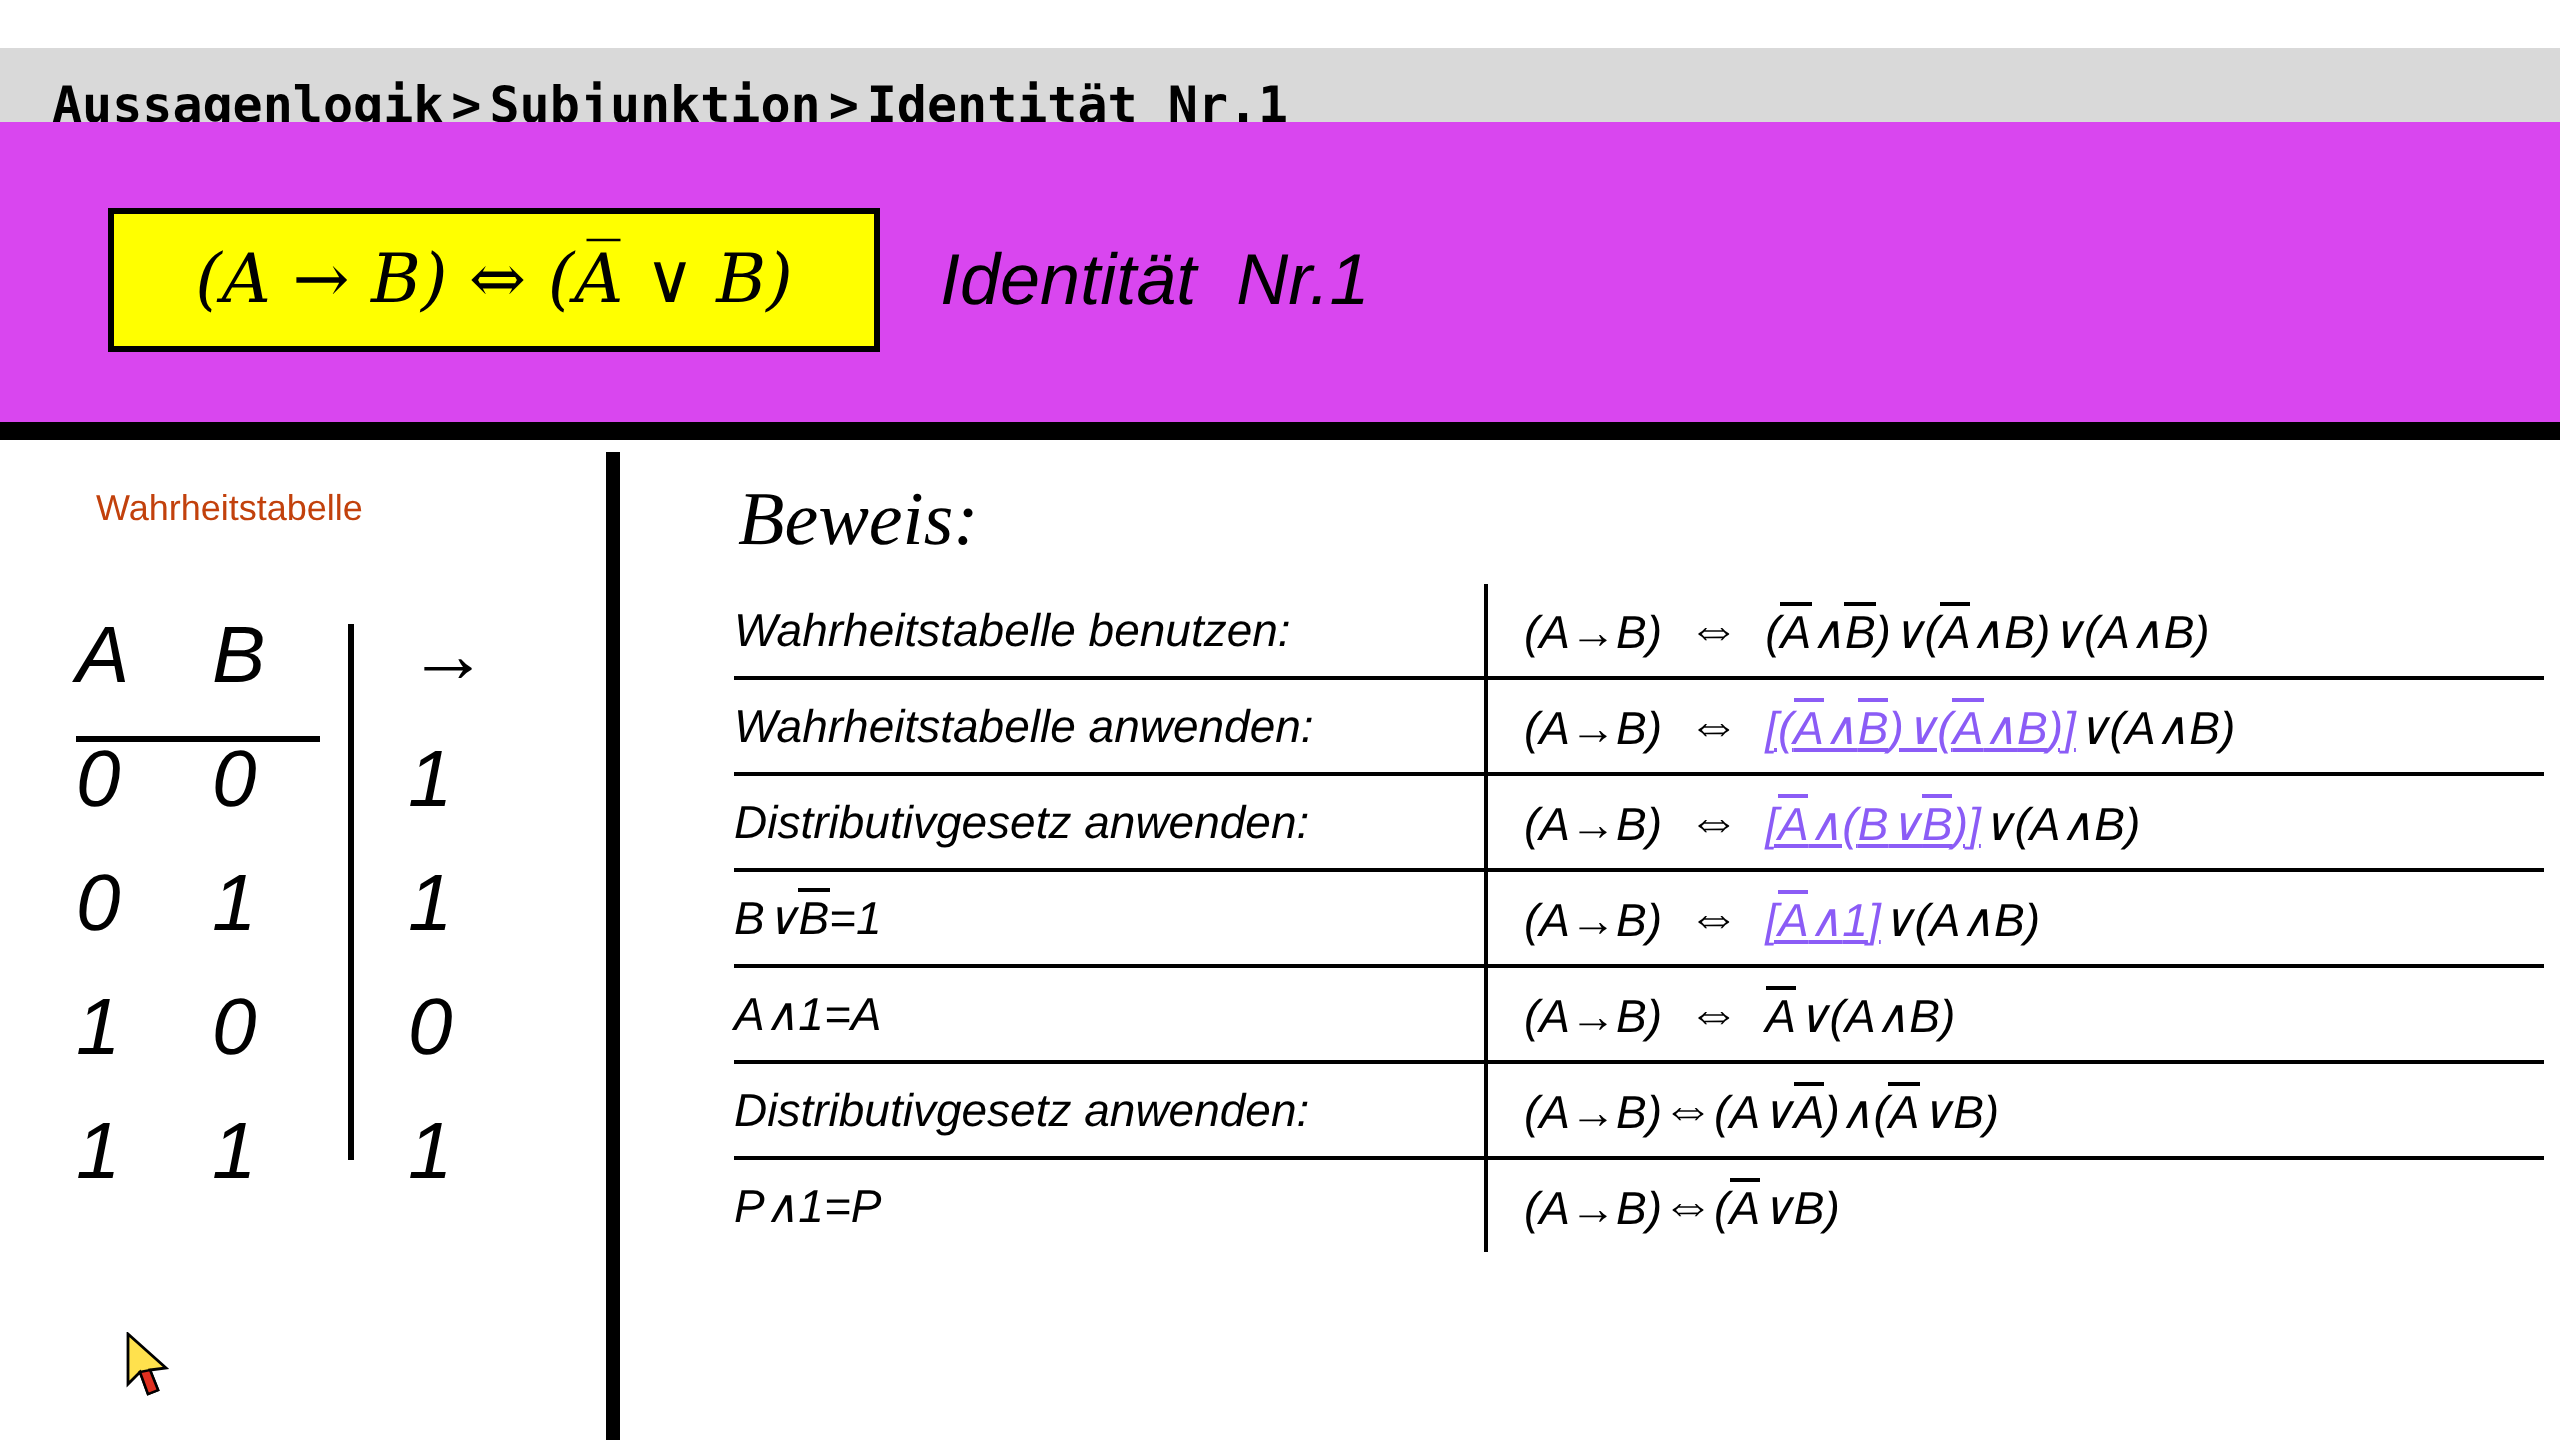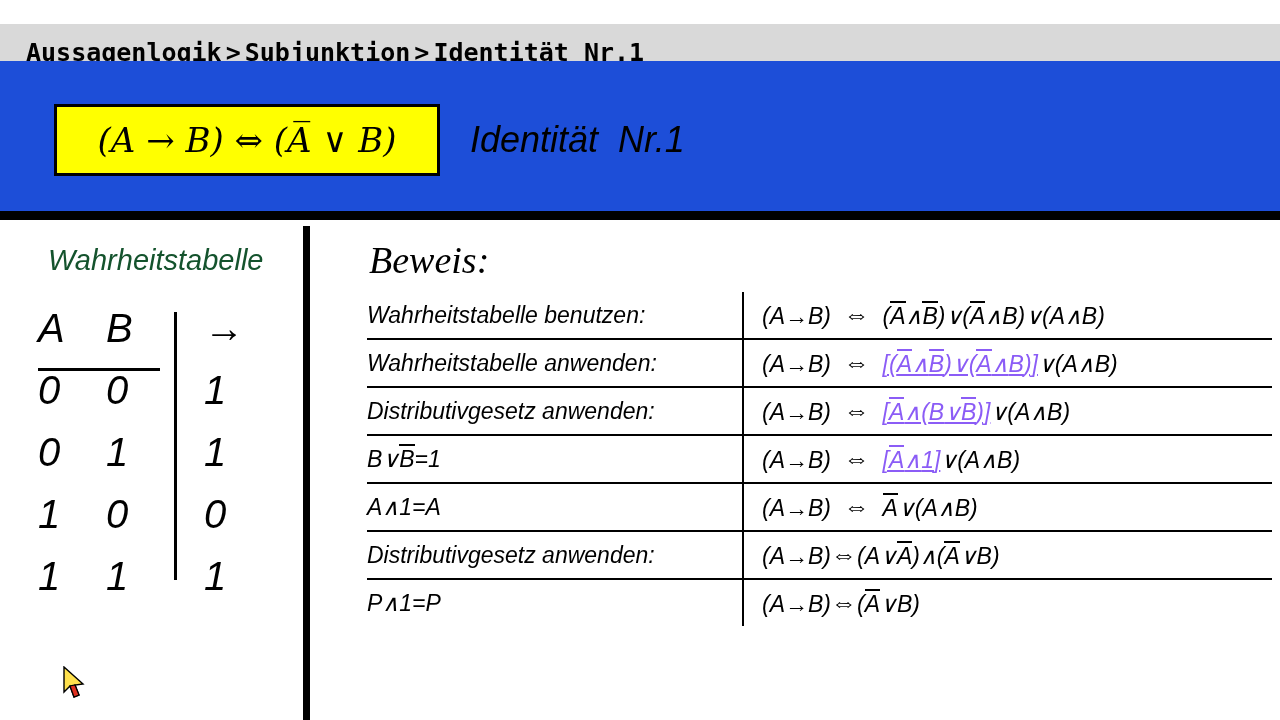--- a/index.html
+++ b/index.html
@@ -38,21 +38,21 @@
     letter-spacing: 0px;
   }
   .breadcrumb .crumb { white-space: pre; }
   .breadcrumb .sep { white-space: pre; padding: 0 4px; }
 
   
   .identity-row {
     position: absolute;
     left: 0; top: 61px;
     width: 1280px; height: 150px;
-    background: #1d4ed8;
+    background: #d946ef;
     border-bottom: 9px solid #000000;
   }
   .formula-box {
     position: absolute;
     left: 54px; top: 43px;
     width: 386px; height: 72px;
     background: #ffff00;
     border: 3px solid #000000;
     box-sizing: border-box;
     display: flex;
@@ -78,24 +78,23 @@
     position: absolute;
     left: 0; top: 226px;
     width: 310px; height: 494px;
     background: #ffffff;
     border-right: 7px solid #000000;
     box-sizing: border-box;
   }
   .truth-title {
     position: absolute;
     left: 48px; top: 18px;
-    font-size: 29px;
-    font-style: italic;
-    font-family: "Liberation Sans", sans-serif;
-    color: #14532d;
+    font-size: 18px;
+    font-family: "Liberation Sans", sans-serif;
+    color: #c2410c;
     white-space: pre;
   }
   .tt {
     position: absolute;
     left: 38px; top: 80px;
   }
   .tt-row {
     display: flex;
     align-items: baseline;
     height: 62px;

